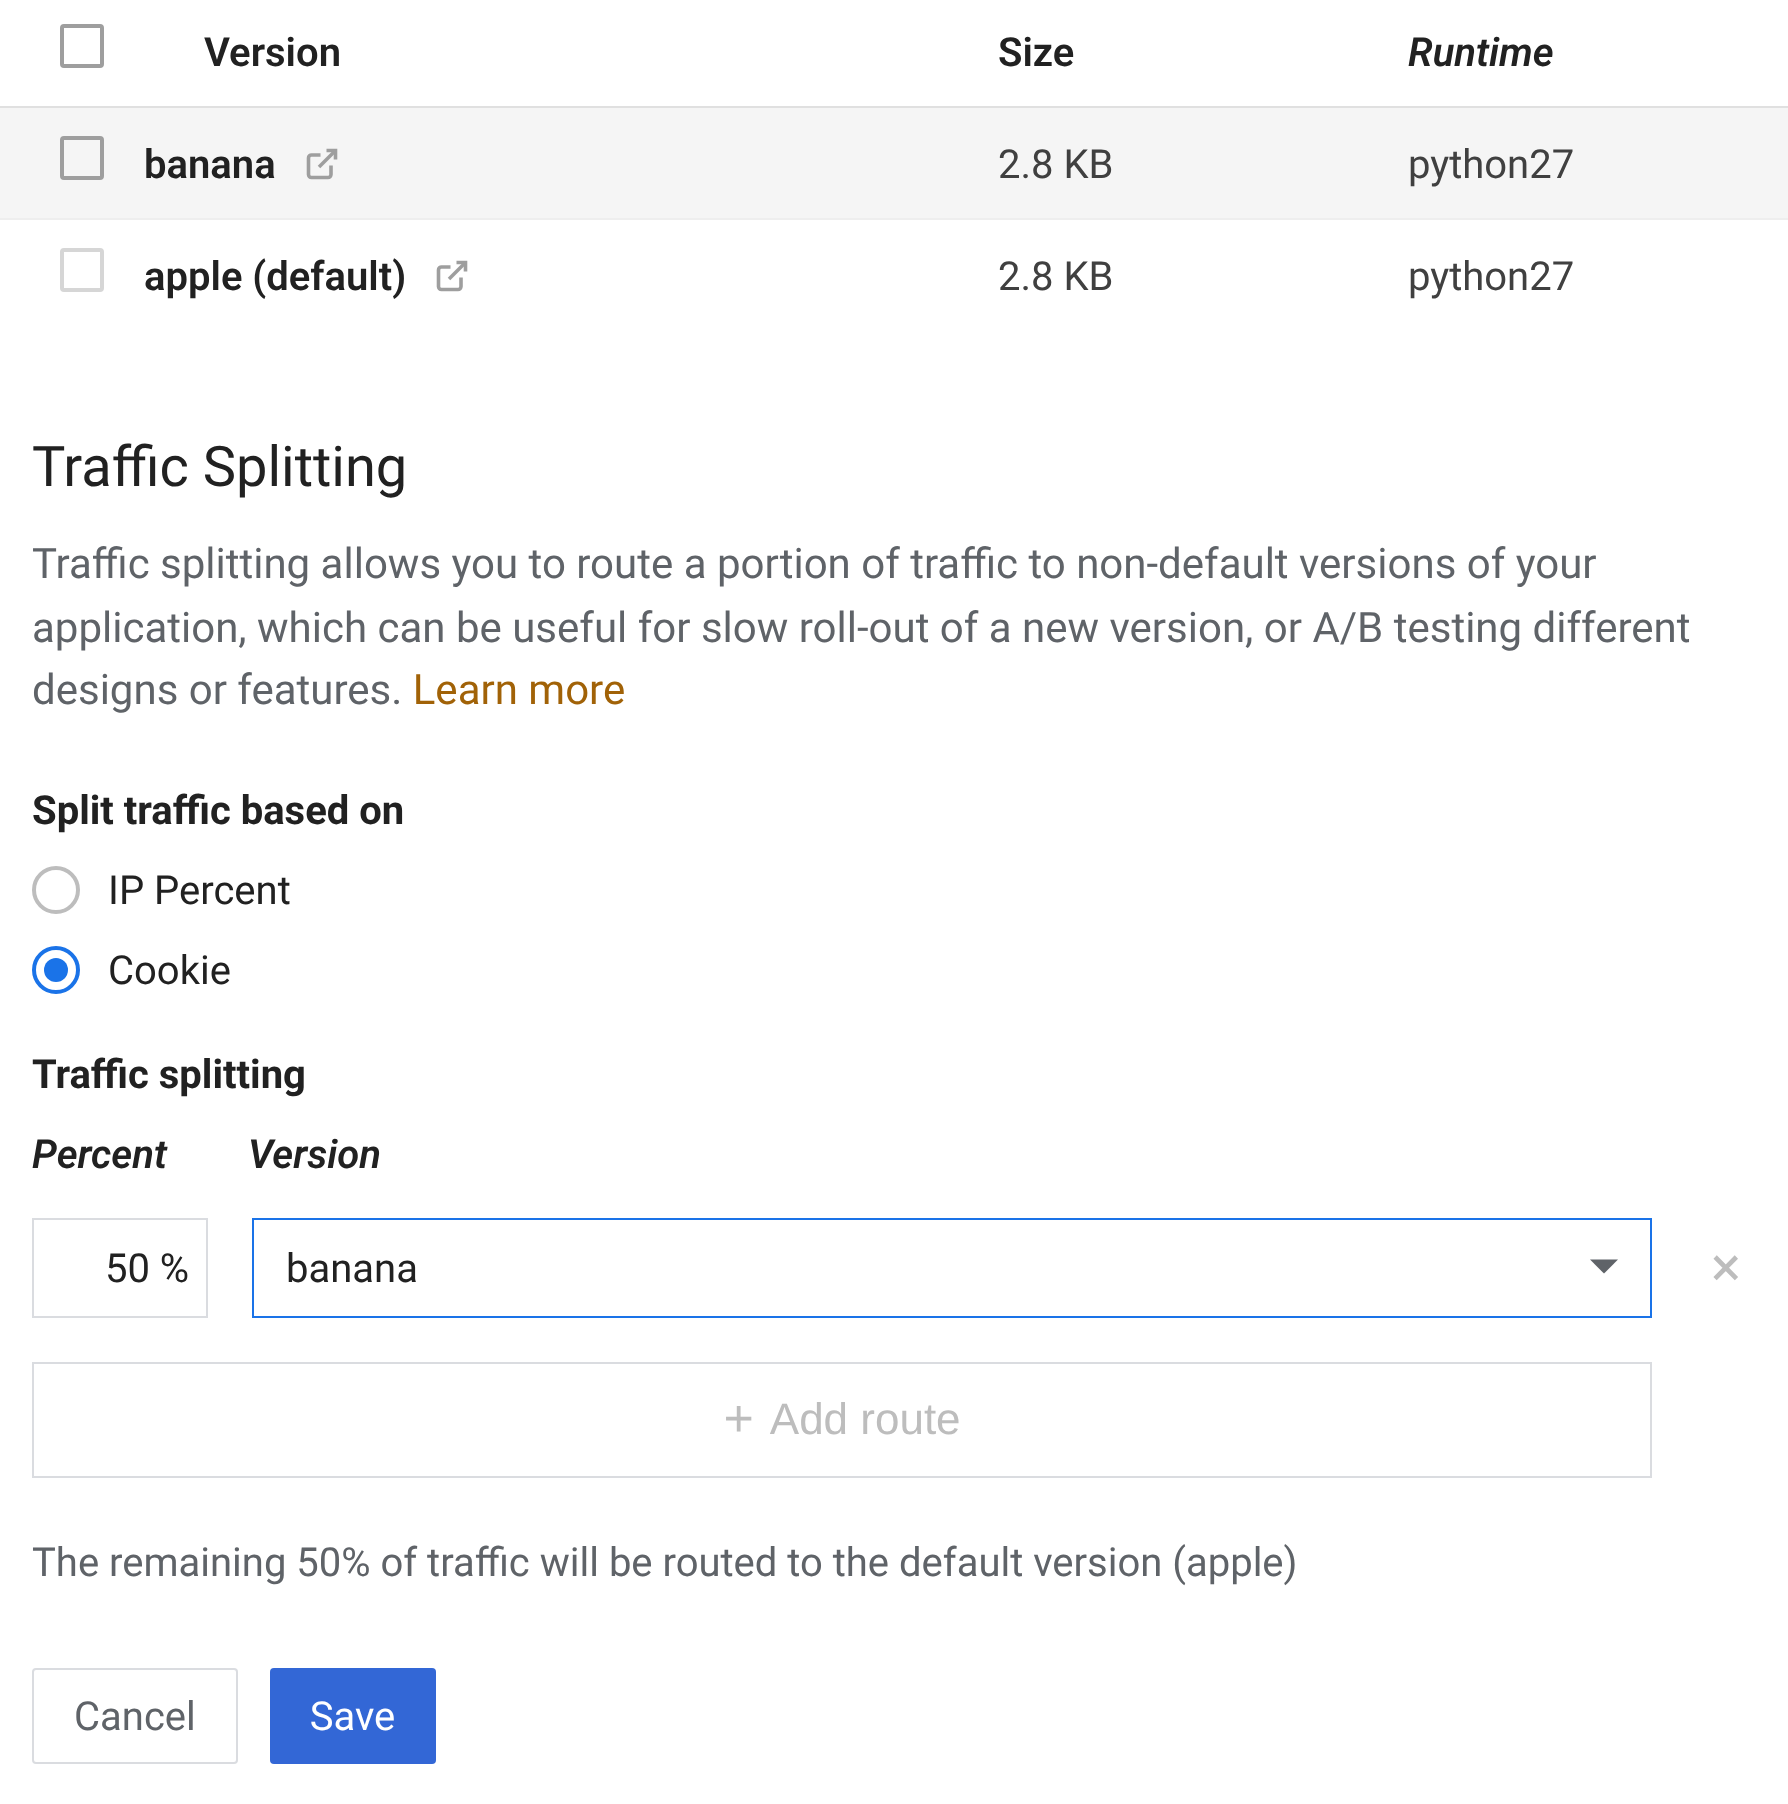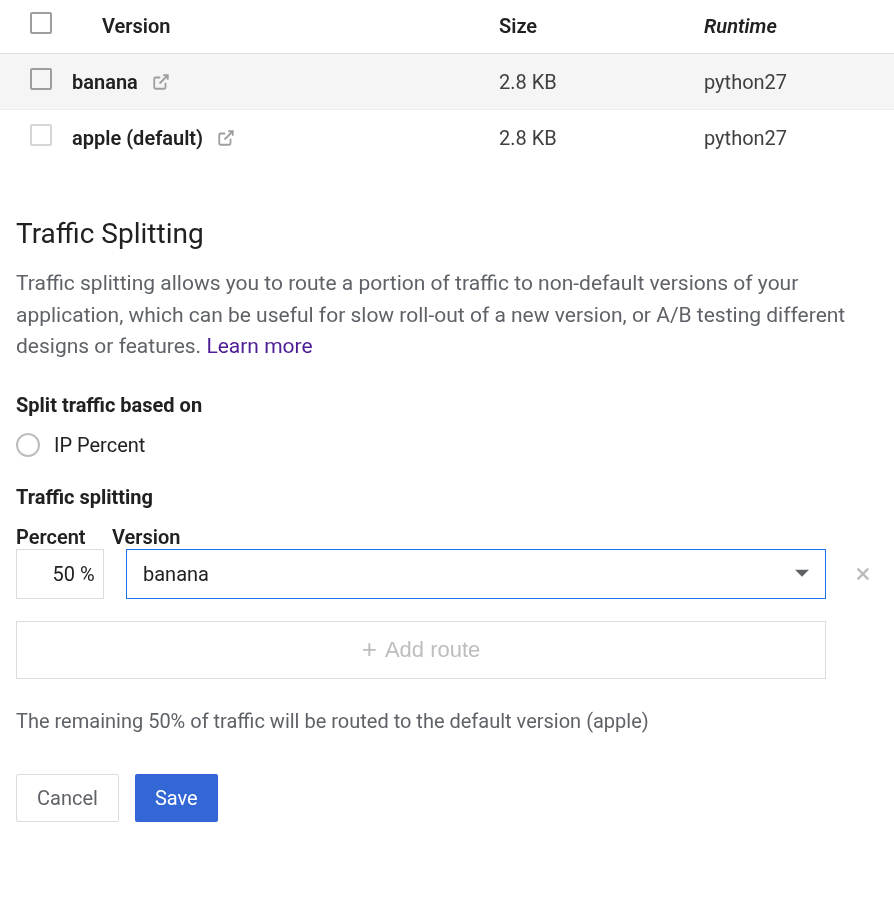--- a/index.html
+++ b/index.html
@@ -58,21 +58,21 @@
       color: #212121;
       margin-top: 36px;
       margin-bottom: 18px;
     }
     .section p.description {
       font-size: 21px;
       color: #5f6368;
       line-height: 1.5;
       margin-bottom: 30px;
     }
-    a.learn-more { color: #4c1d95; text-decoration: none; }
+    a.learn-more { color: #a16207; text-decoration: none; }
     .field-label {
       font-size: 20px;
       font-weight: 700;
       color: #212121;
       margin-bottom: 16px;
       display: block;
     }
     .radio-group { margin-bottom: 28px; }
     .radio-row {
       display: flex;
@@ -94,22 +94,23 @@
     .radio.selected { border-color: #1a73e8; }
     .radio.selected .radio-dot {
       width: 12px;
       height: 12px;
       background: #1a73e8;
       border-radius: 50%;
     }
     .radio-label { font-size: 20px; color: #212121; }
     .split-header {
       display: flex;
-      gap: 8px;
-      margin-bottom: 0;
+      gap: 20px;
+      margin-bottom: 20px;
+      font-style: italic;
     }
     .split-header .hdr-percent { width: 88px; font-size: 20px; font-weight: 600; }
     .split-header .hdr-version { font-size: 20px; font-weight: 600; }
     .split-row {
       display: flex;
       align-items: center;
       gap: 22px;
       margin-bottom: 22px;
     }
     .percent-input {
@@ -249,20 +250,26 @@
   </p>
 
   <label class="field-label">Split traffic based on</label>
   <div class="radio-group">
     <div class="radio-row">
       <span class="radio">
           <span class="radio-dot"></span>
         </span>
       <span class="radio-label">IP Percent</span>
     </div>
+    <div class="radio-row">
+      <span class="radio selected">
+          <span class="radio-dot"></span>
+        </span>
+      <span class="radio-label">Cookie</span>
+    </div>
   </div>
 
   <label class="field-label">Traffic splitting</label>
 
   <div class="split-header">
     <div class="hdr-percent">Percent</div>
     <div class="hdr-version">Version</div>
   </div>
 
   <div class="split-row">

